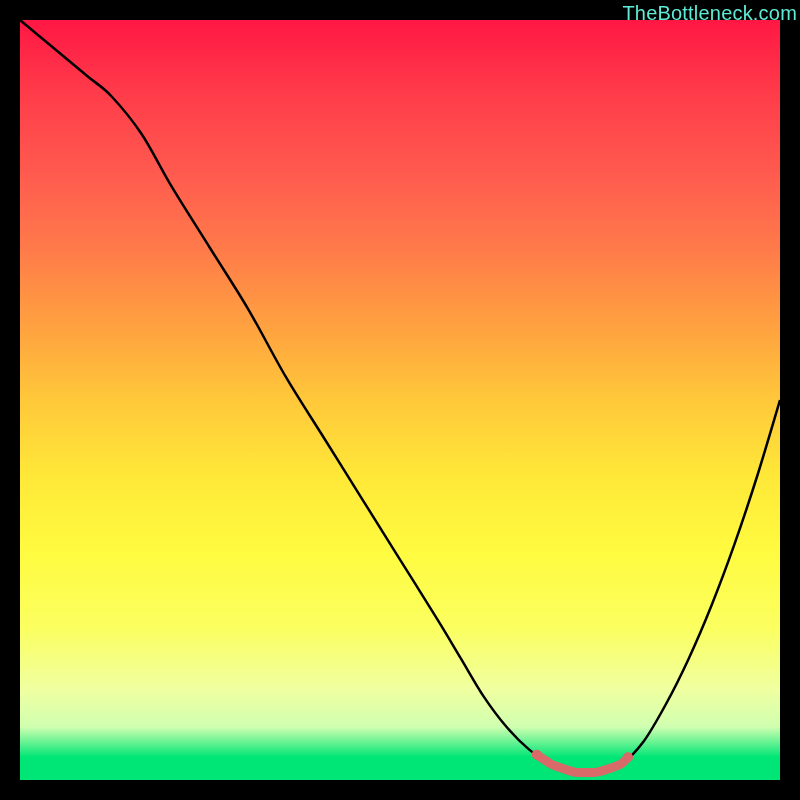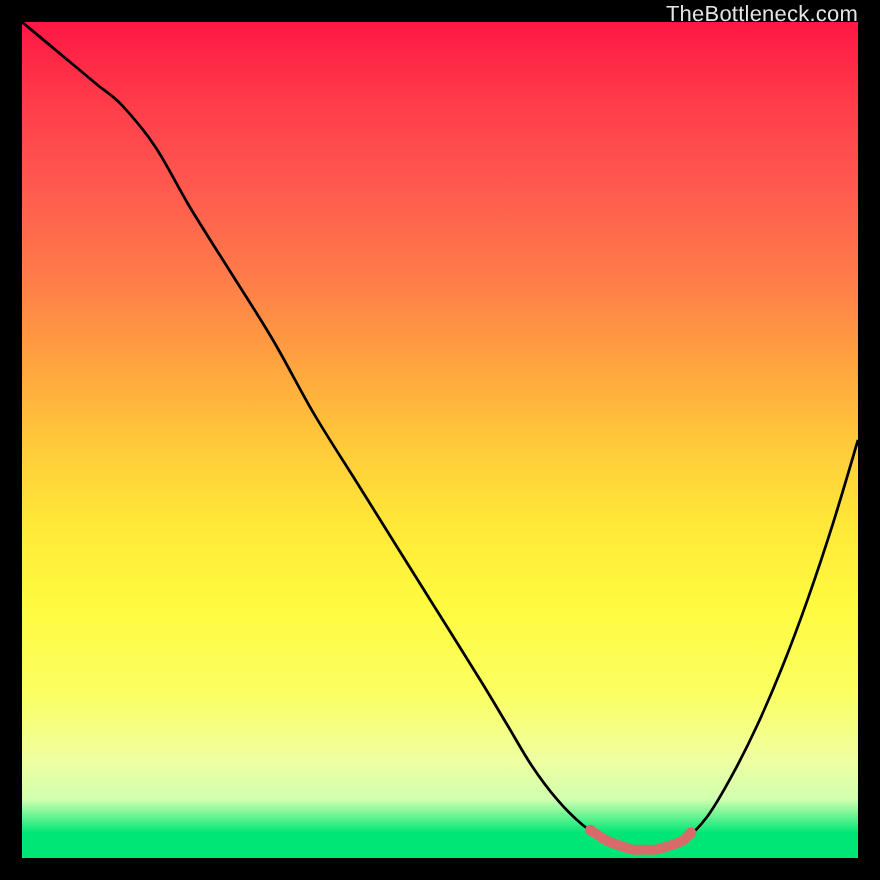--- a/index.html
+++ b/index.html
@@ -14,21 +14,21 @@
     #ffc83a 50%,
     #ffe838 60%,
     #fffb40 70%,
     #fbff60 80%,
     #f0ffa0 88%,
     #d0ffb0 93%,
     #00e676 97%,
     #00e676 100%
   ); }
   .curve-svg { position: absolute; left: 0; top: 0; width: 760px; height: 760px; }
-  .watermark { position: absolute; top: 2px; right: 20px; color: #e5e5e5; font-size: 20px; font-weight: 500; letter-spacing: 0.2px; }
+  .watermark { position: absolute; top: 2px; right: 3px; color: #5eead4; font-size: 20px; font-weight: 500; letter-spacing: 0.2px; }
   .highlight-svg { position: absolute; left: 0; top: 0; width: 760px; height: 760px; }
 </style>
 </head>
 <body>
 
 <div class="plot-area">
   <div class="gradient-bg"></div>
   <svg class="curve-svg" viewBox="0 0 760 760" preserveAspectRatio="none">
     <path id="main-curve" d="M 0 0 C 3.8000000000000003 3.1666666666666665 15.2 12.666666666666668 22.8 19 C 30.400000000000002 25.333333333333332 38 31.666666666666668 45.6 38 C 53.2 44.333333333333336 60.79999999999999 50.666666666666664 68.39999999999999 57 C 75.99999999999999 63.333333333333336 82.33333333333333 66.5 91.2 76 C 100.06666666666668 85.5 111.46666666666667 98.80000000000001 121.60000000000001 114 C 131.73333333333335 129.2 140.6 148.19999999999993 152 167.19999999999993 C 163.4 186.19999999999993 177.33333333333334 207.73333333333332 190 228 C 202.66666666666666 248.26666666666668 215.33333333333334 267.26666666666665 228 288.8 C 240.66666666666666 310.33333333333337 253.33333333333334 335.66666666666663 266 357.2 C 278.6666666666667 378.73333333333335 291.3333333333333 397.73333333333335 304 418 C 316.6666666666667 438.26666666666665 329.3333333333333 458.53333333333336 342 478.8 C 354.6666666666667 499.06666666666666 367.3333333333333 519.3333333333334 380 539.6 C 392.6666666666667 559.8666666666667 407.86666666666673 583.9333333333333 418.00000000000006 600.4 C 428.1333333333334 616.8666666666667 433.2 625.7333333333333 440.79999999999995 638.4 C 448.3999999999999 651.0666666666666 455.99999999999994 665 463.59999999999997 676.4 C 471.2 687.8 478.8 697.9333333333333 486.40000000000003 706.8 C 494.00000000000006 715.6666666666666 501.6 723.2666666666667 509.20000000000005 729.6 C 516.8000000000001 735.9333333333334 524.4 741 532 744.8 C 539.6 748.5999999999999 547.1999999999999 751.1333333333333 554.8 752.4 C 562.4 753.6666666666666 570 753.6666666666666 577.6 752.4 C 585.2 751.1333333333333 592.8 749.8666666666666 600.4 744.8 C 608 739.7333333333333 615.5999999999999 732.1333333333333 623.1999999999999 722 C 630.8 711.8666666666667 638.4 697.9333333333334 646 684 C 653.6 670.0666666666666 661.1999999999999 654.8666666666667 668.8 638.4 C 676.4 621.9333333333333 684 604.2 691.6 585.2 C 699.2 566.2 706.8 545.9333333333333 714.4 524.4 C 722 502.8666666666666 729.5999999999999 480.06666666666666 737.1999999999999 456 C 744.8 431.93333333333334 756.2 392.6666666666667 760 380" stroke="#000000" stroke-width="2.5" fill="none"></path>
   </svg>

